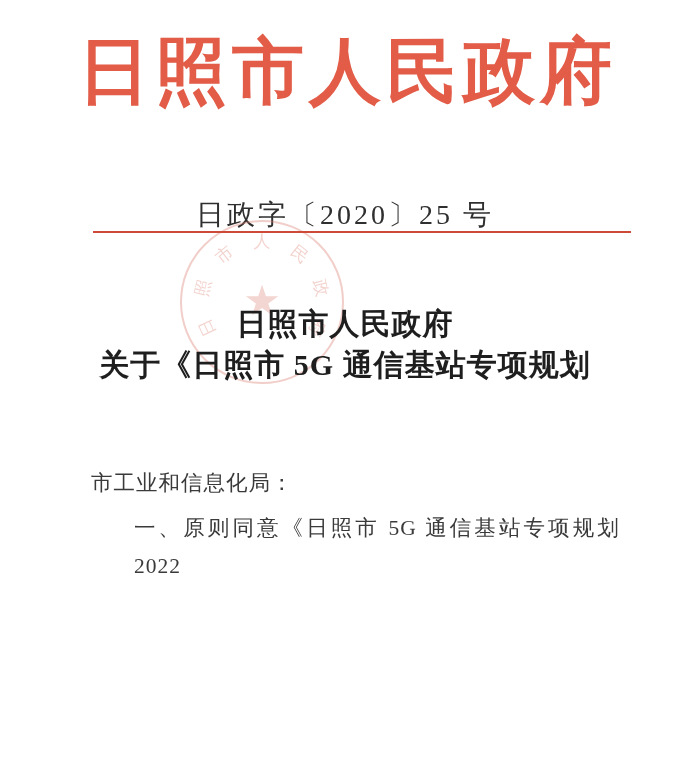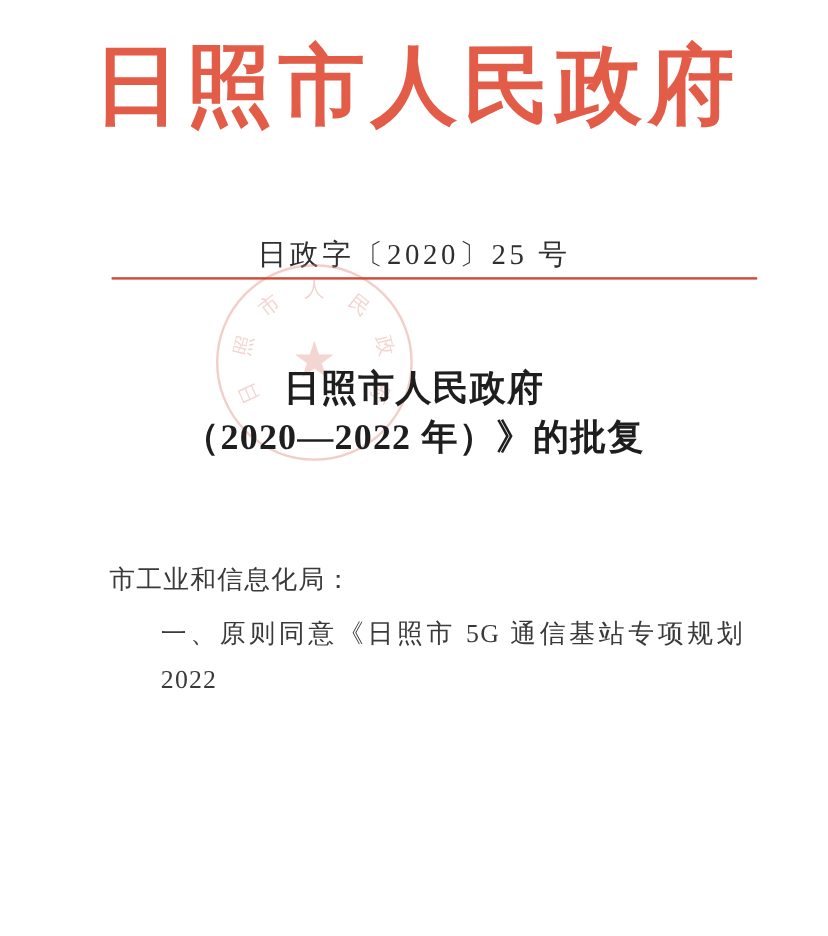--- a/index.html
+++ b/index.html
@@ -31,21 +31,21 @@
     font-family: "Liberation Serif", "DejaVu Serif", serif;
   }
 
   
   .doc-number {
     position: absolute;
     top: 196px;
     left: 0;
     width: 100%;
     text-align: center;
-    font-size: 24px;
+    font-size: 28px;
     letter-spacing: 3px;
     color: #2f2f2f;
   }
 
   
   .red-rule {
     position: absolute;
     top: 231px;
     left: 34px;
     width: 624px;
@@ -134,21 +134,21 @@
 
   <div class="seal">
     <span class="seal-star">★</span>
     <span></span>
   <span class="seal-arc-char" style="transform: rotate(-115deg) translateY(-60px);">日</span><span class="seal-arc-char" style="transform: rotate(-76.6667deg) translateY(-60px);">照</span><span class="seal-arc-char" style="transform: rotate(-38.3333deg) translateY(-60px);">市</span><span class="seal-arc-char" style="transform: rotate(0deg) translateY(-60px);">人</span><span class="seal-arc-char" style="transform: rotate(38.3333deg) translateY(-60px);">民</span><span class="seal-arc-char" style="transform: rotate(76.6667deg) translateY(-60px);">政</span><span class="seal-arc-char" style="transform: rotate(115deg) translateY(-60px);">府</span></div>
 
   <div class="red-rule"></div>
 
   <div class="doc-title">
     <div>日照市人民政府</div>
-    <div>（2020—2022 年）》的批复</div>
+    <div>关于《日照市 5G 通信基站专项规划</div>
   </div>
 
   <div class="body-text">
     <div class="body-line gap-after">市工业和信息化局：</div>
       <div class="body-line indent justify">一、原则同意《日照市 5G 通信基站专项规划（2020—2022</div>
   </div>
 
 </div>
 
 </body></html>

